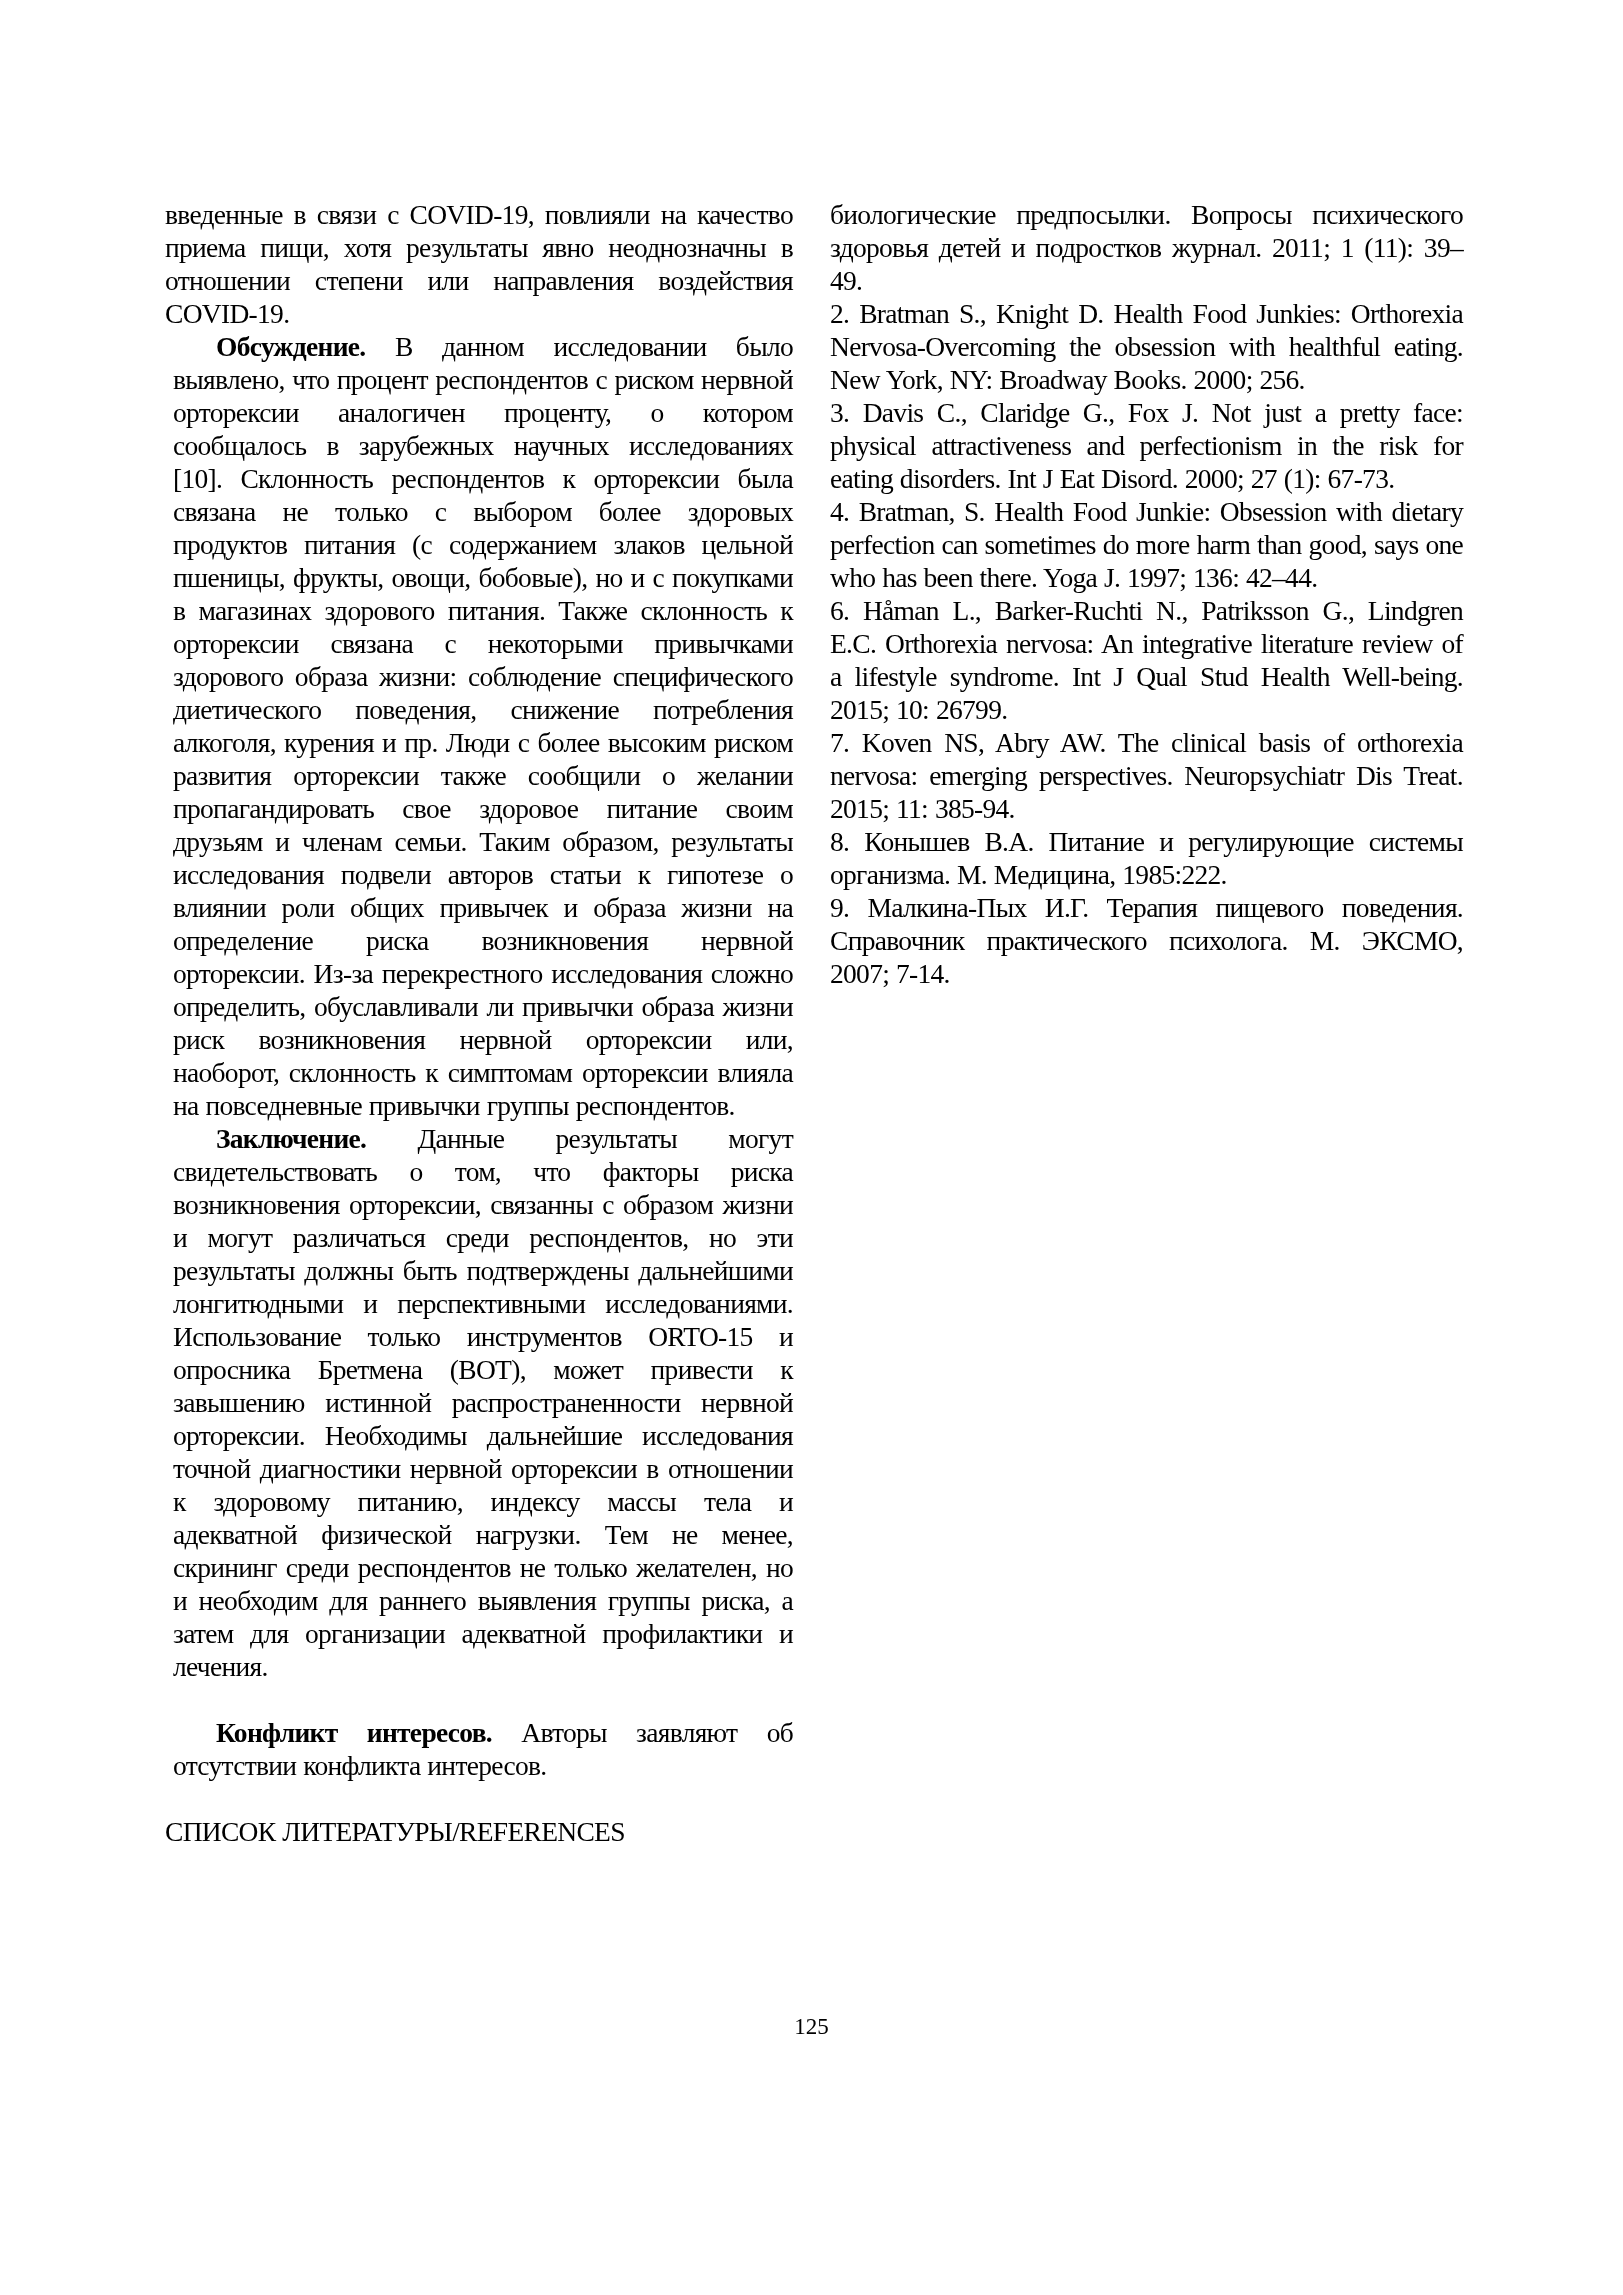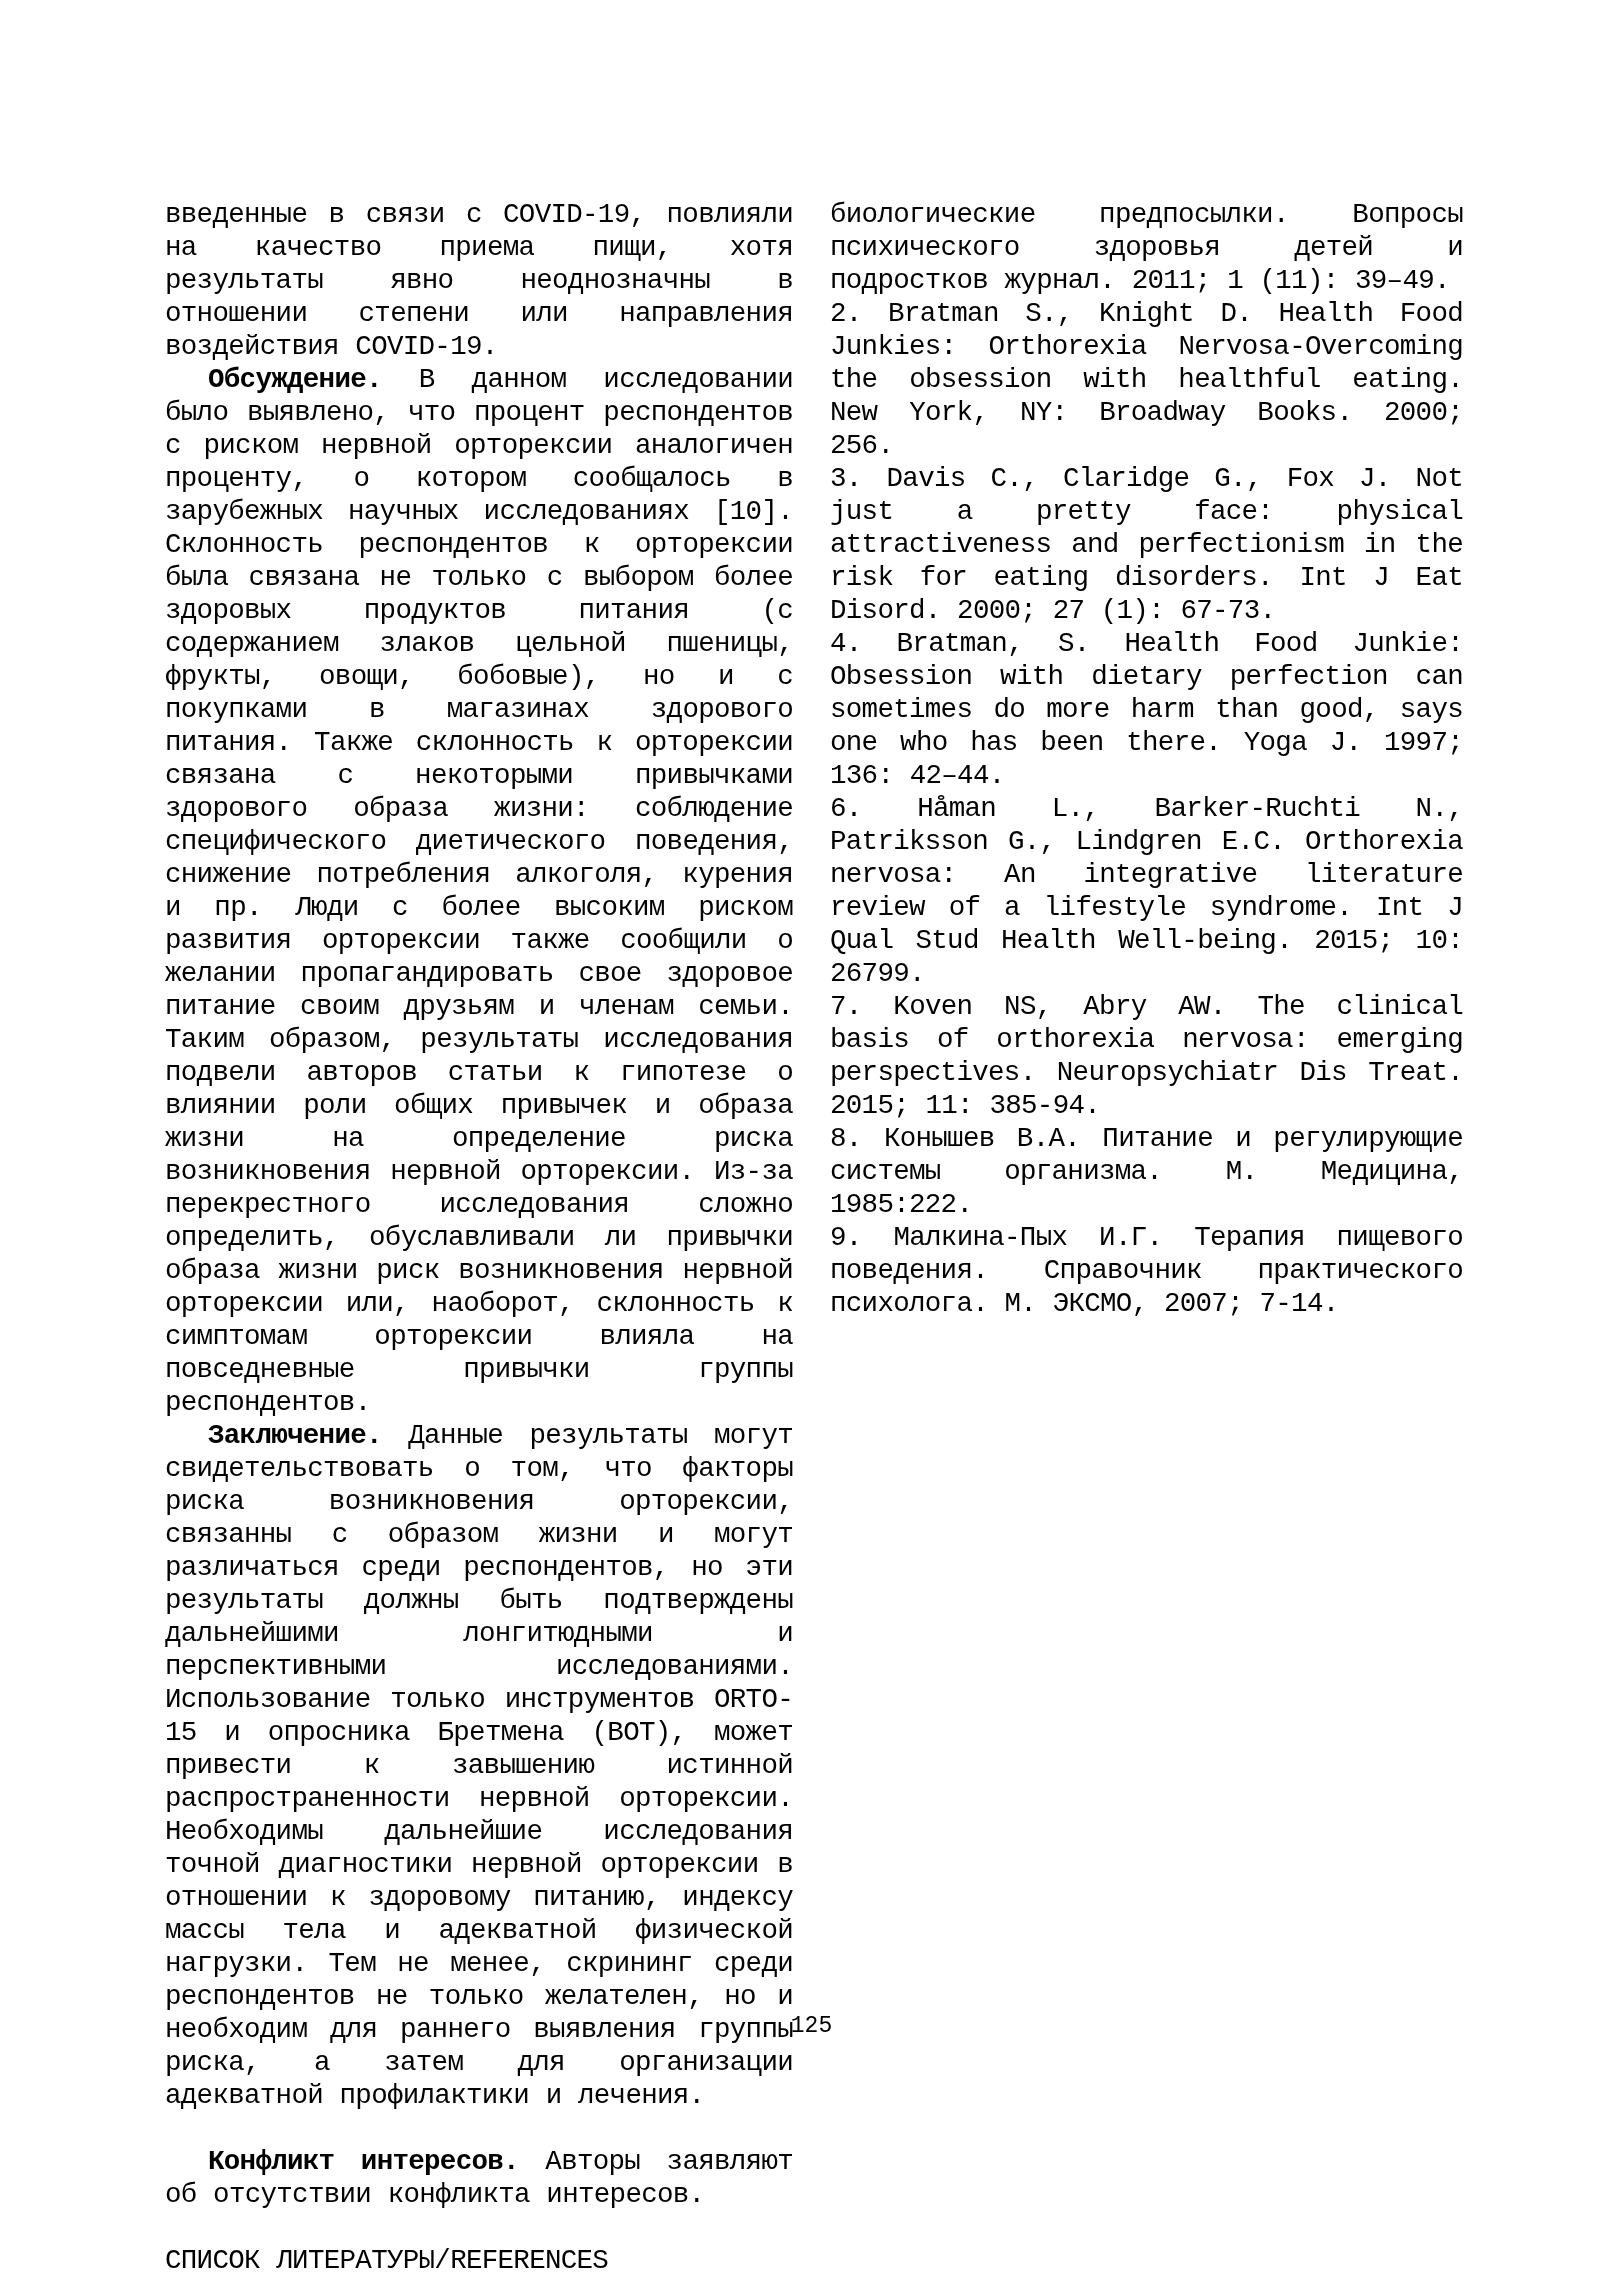--- a/index.html
+++ b/index.html
@@ -6,36 +6,36 @@
     margin: 0;
     padding: 0;
     background: #ffffff;
   }
   .page {
     position: relative;
     width: 1623px;
     height: 2295px;
     background: #ffffff;
     color: #000000;
-    font-family: Liberation Mono, monospace;
+    font-family: Liberation Serif, serif;
     overflow: hidden;
   }
   .col {
     position: absolute;
     top: 198px;
     font-size: 27.5px;
     line-height: 33px;
     letter-spacing: -0.7px;
     text-align: justify;
     word-spacing: 0.7px;
   }
   .col-left  { left: 165px;  width: 628px; }
   .col-right { left: 830px; width: 633px; }
   .col p { margin: 0; padding: 0; }
-  .col p.indent { text-indent: 43px; }
+  .col p.indent { text-indent: 43px; margin-left: 8px; }
   .col p.space-before { margin-top: 33px; }
   .bold { font-weight: bold; }
   .page-number {
     position: absolute;
     top: 2010px;
     left: 0;
     width: 1623px;
     text-align: center;
     font-size: 23px;
     line-height: 33px;

